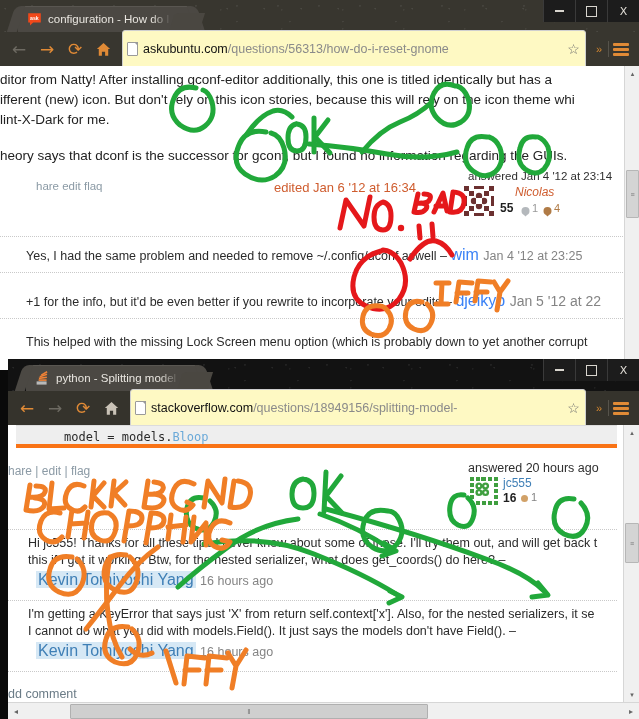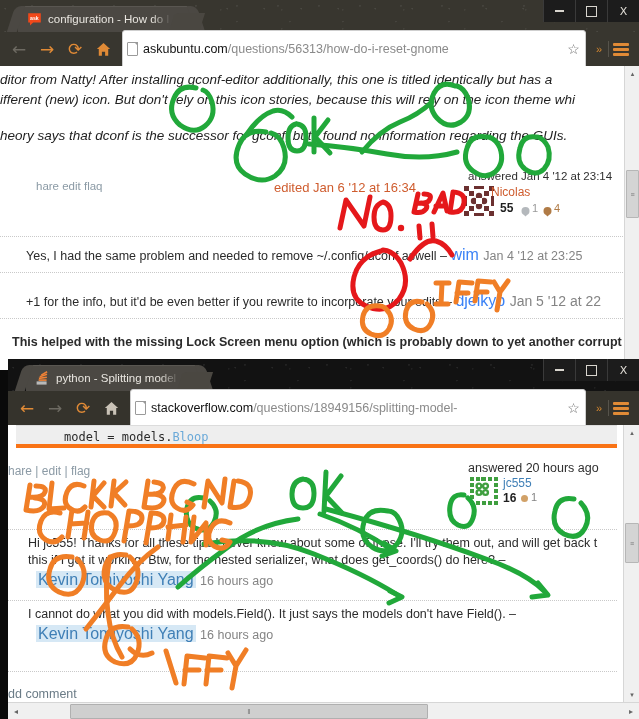--- a/index.html
+++ b/index.html
@@ -79,21 +79,21 @@
     position: absolute; left: 0; right: 0; height: 34px;
     background: #38362f; display: flex; align-items: center; padding: 0 6px; gap: 2px;
   }
   .toolbar.dark { background: #35332c; }
   .navbtn {
     width: 26px; height: 26px; display: flex; align-items: center; justify-content: center;
     color: #e08a36; font-size: 17px; line-height: 1; font-family: "DejaVu Sans", sans-serif;
   }
   .navbtn.disabled { color: #6d6a62; }
   .omnibox {
-    flex: 1 1 auto; height: 39px; background: #ffffff; border: 1px solid #cfcfcf;
+    flex: 1 1 auto; height: 39px; background: #fef9c3; border: 1px solid #cfcfcf;
     border-radius: 3px; display: flex; align-items: center; padding: 0 4px 0 4px;
     margin: 12px 4px; min-width: 0;
   }
   .page-icon {
     width: 11px; height: 14px; flex: 0 0 11px; background: #fff;
     border: 1px solid #9a9a9a; border-radius: 1px; margin-right: 5px; position: relative;
   }
   .page-icon:after {
     content: ""; position: absolute; right: -1px; top: -1px;
     border-left: 4px solid transparent; border-top: 4px solid #9a9a9a;
@@ -201,23 +201,24 @@
       <div class="menu-icon">
           <i></i>
           <i></i>
           <i></i>
         </div>
     </div>
 
     <div class="viewport" style="top:66px; height:304px;">
 
       <div style="position:absolute; left:0; top:0; right:16px; padding:2px 6px 0 0;">
-        <div class="post-text" style="margin-top:2px;font-style:italic;">
+        <div class="post-text" style="margin-top:2px;">
           <div>ditor from Natty! After installing gconf-editor additionally, this one is titled identically but has a</div>
           <div>ifferent (new) icon. But don't rely on this icon stories, because this will rely on the icon theme whi</div>
+          <div>lint-X-Dark for me.</div>
           <div style="height:16px"></div>
           <div>heory says that dconf is the successor for gconf, but I found no information regarding the GUIs.</div>
         </div>
       </div>
 
       <div style="position:absolute; left:0; top:108px; right:16px; height:56px;">
         <span class="postmenu" style="position:absolute; left:0; top:6px;padding-left:36px;">hare  edit  flaq</span>
         <span class="edited" style="position:absolute; left:274px; top:6px;">edited Jan 6 '12 at 16:34</span>
         <span class="answered" style="position:absolute; left:468px; top:-4px;">answered Jan 4 '12 at 23:14</span>
 
@@ -230,21 +231,21 @@
                 <path d="M5 5h5v5H5zM20 5h5v5h-5zM5 20h5v5H5zM20 20h5v5h-5z"></path>
                 <path d="M10 0h10v3H10zM10 27h10v3H10zM0 10h3v10H0zM27 10h3v10h-3z"></path>
                 <circle cx="10" cy="15" r="3.2"></circle>
                   <circle cx="20" cy="15" r="3.2"></circle>
                 <circle cx="15" cy="10" r="3.2"></circle>
                   <circle cx="15" cy="20" r="3.2"></circle>
                 <path d="M12 12h6v6h-6z" fill="#fff"></path>
               </g>
             </svg>
           </div>
-          <span class="username" style="position:absolute; left:27px; top:-1px;">Nicolas</span>
+          <span class="username" style="position:absolute; left:51px; top:-1px;font-style:italic;">Nicolas</span>
           <span class="rep" style="position:absolute; left:36px; top:15px;">55</span>
           <span style="position:absolute; left:56px; top:17px;">
             <svg viewBox="0 0 11 11" width="11" height="11">
                 <circle cx="5.5" cy="5" r="4" fill="#b4b8bc"></circle>
                 <path d="M3.5 8.5l2-2 2 2-2 2z" fill="#b4b8bc"></path>
               </svg>
           </span>
           <span class="badge-s" style="position:absolute; left:68px; top:16px;">1</span>
           <span style="position:absolute; left:78px; top:17px;">
             <svg viewBox="0 0 11 11" width="11" height="11">
@@ -262,21 +263,21 @@
         <span class="ctime" style="font-size:12.5px;">Jan 4 '12 at 23:25</span>
       </div>
 
       <div class="dotted" style="position:absolute; left:0; top:206px; right:16px;"></div>
       <div style="position:absolute; left:26px; top:226px; right:16px;">
         <span class="comment">+1 for the info, but it'd be even better if you rewrite to incorporate your edits – </span><span class="cuser">djeikyb</span>
         <span class="ctime" style="font-size:14px;">Jan 5 '12 at 22</span>
       </div>
 
       <div class="dotted" style="position:absolute; left:0; top:252px; right:16px;"></div>
-      <div style="position:absolute; left:12px; top:266px; right:16px;font-weight:bold;">
+      <div style="position:absolute; left:26px; top:266px; right:16px;">
         <span class="comment">This helped with the missing Lock Screen menu option (which is probably down to yet another corrupt</span>
       </div>
 
       <div class="vscroll">
         <div class="vs-arrow">▴</div>
         <div class="vs-thumb" style="top:104px; height:48px;">≡</div>
       </div>
     </div>
 
     <div class="ink">
@@ -447,20 +448,21 @@
         <div class="comment">this if I get it working. Btw, for the nested serializer, what does get_coords() do here? –</div>
         <div style="margin-top:2px; padding-left:8px;">
           <span class="cuser blue">Kevin Tomiyoshi Yang</span>
           <span class="ctime" style="font-size:12.5px;">16 hours ago</span>
         </div>
       </div>
 
       <div class="dotted" style="position:absolute; left:0; top:175px; right:22px;"></div>
 
       <div style="position:absolute; left:20px; top:181px; right:22px;">
+        <div class="comment">I'm getting a KeyError that says just 'X' from return self.context['x']. Also, for the nested serializers, it se</div>
         <div class="comment">I cannot do what you did with models.Field(). It just says the models don't have Field(). –</div>
         <div style="margin-top:2px; padding-left:8px;">
           <span class="cuser blue">Kevin Tomiyoshi Yang</span>
           <span class="ctime" style="font-size:12.5px;">16 hours ago</span>
         </div>
       </div>
 
       <div class="dotted" style="position:absolute; left:0; top:246px; right:22px;"></div>
 
       <span class="postmenu" style="position:absolute; left:0; top:262px; font-size:12.5px; color:#6a7b86;">dd comment</span>

